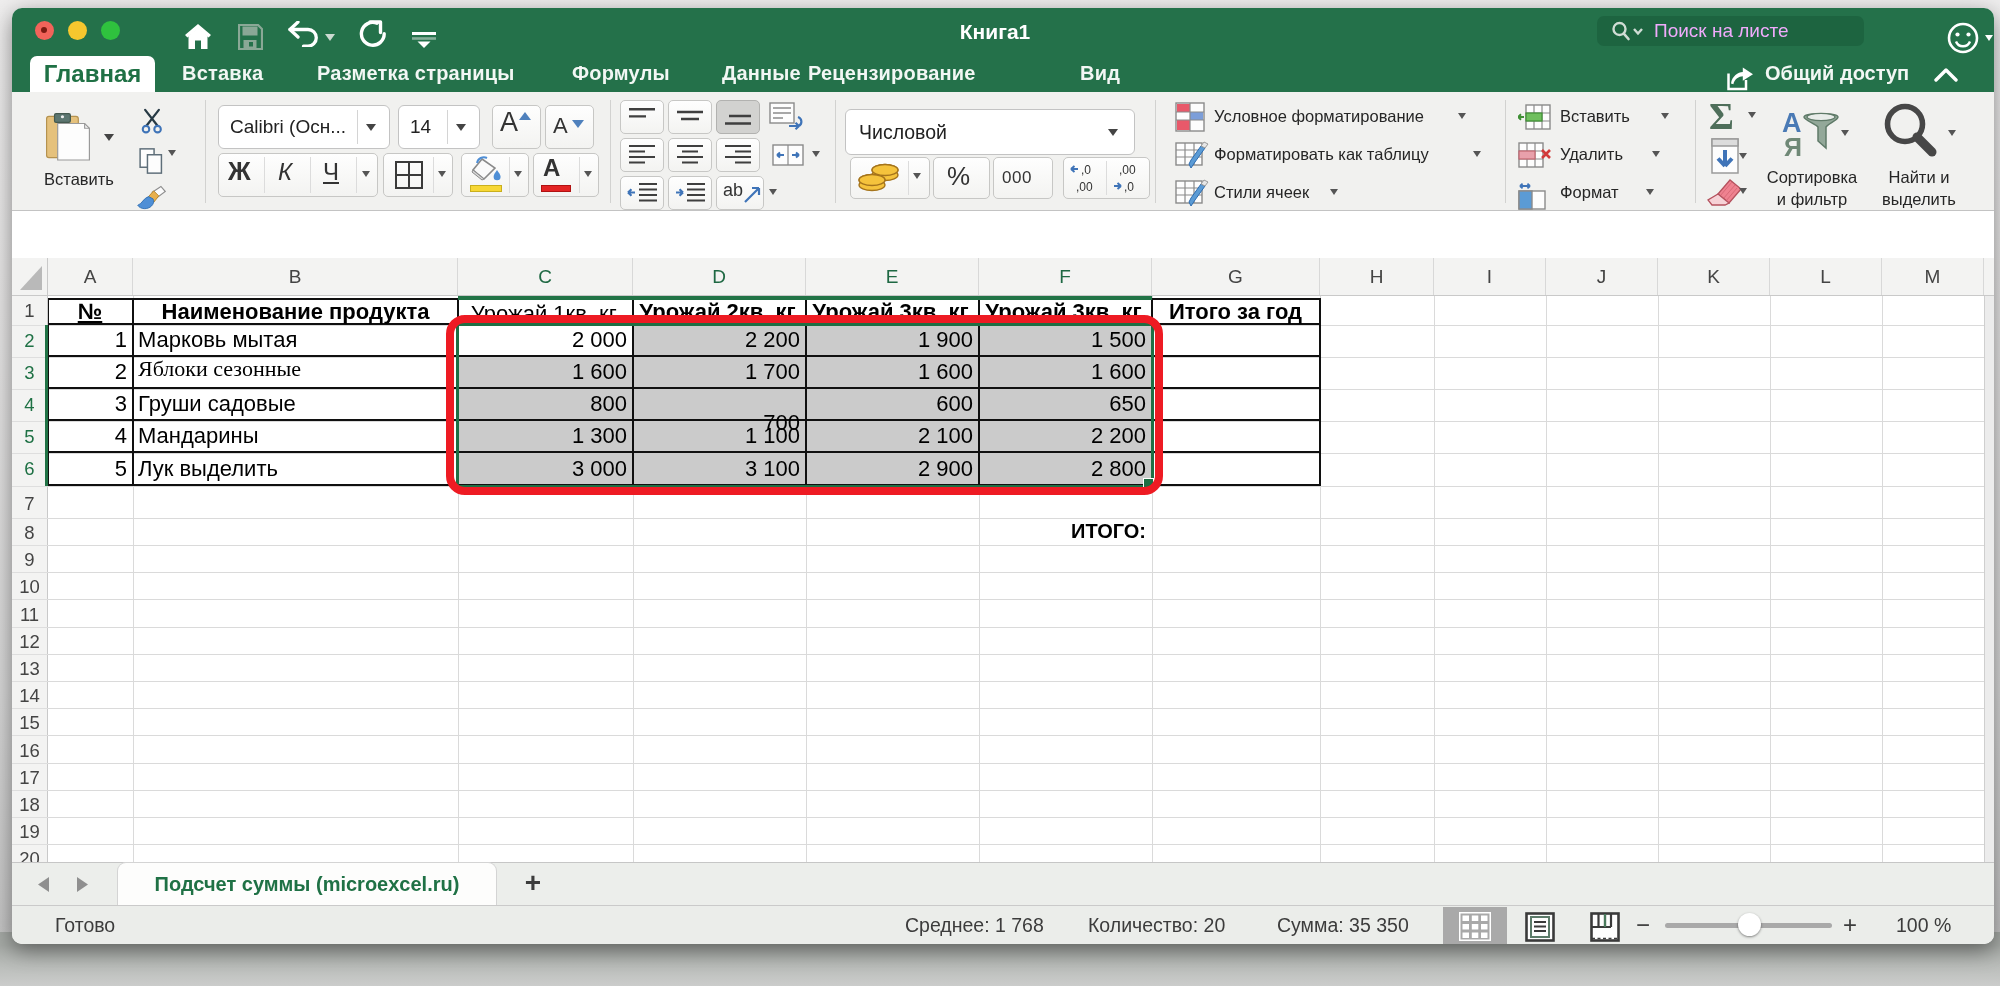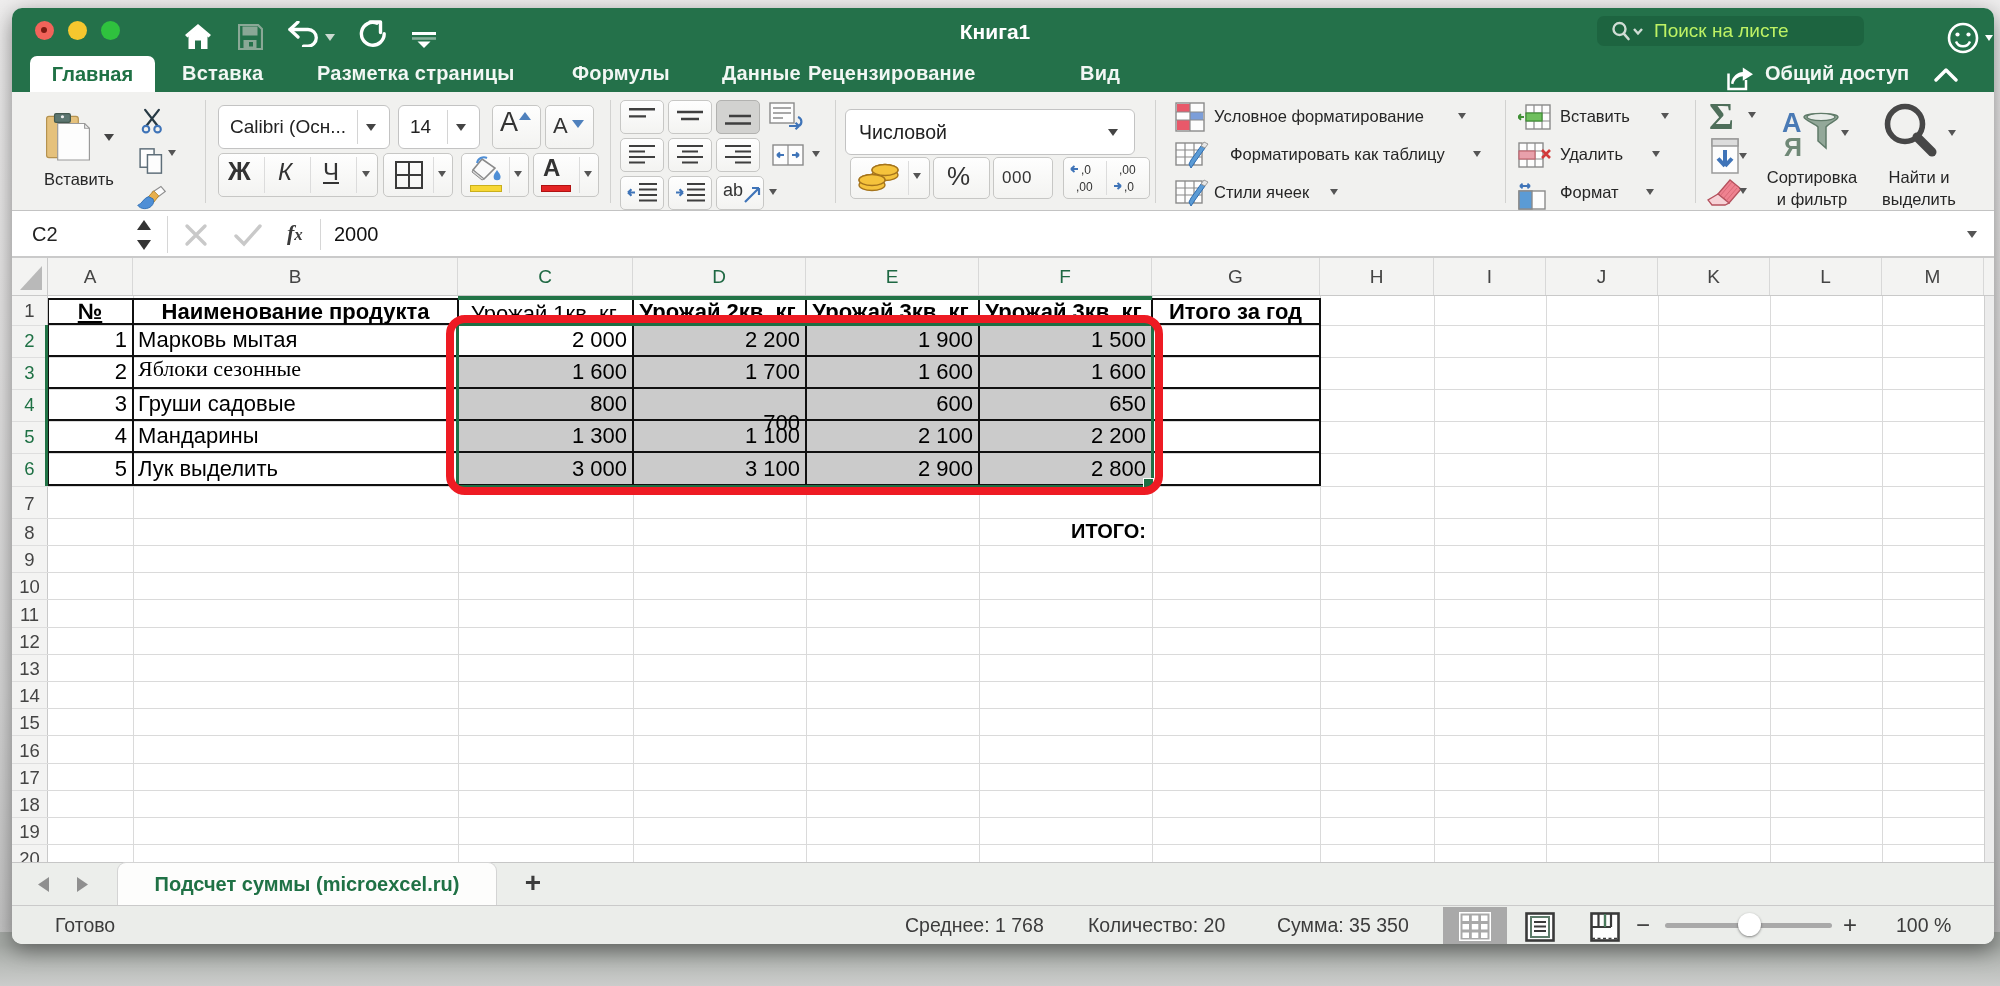--- a/index.html
+++ b/index.html
@@ -13,28 +13,28 @@
   #win { position:absolute; left:12px; top:8px; width:1982px; height:936px;
     border-radius:10px; overflow:hidden; background:#fff;
     box-shadow:0 6px 22px rgba(0,0,0,.45); }
   
   #titlebar { position:absolute; left:0; top:0; width:1982px; height:48px; background:#24714a; }
   .light { position:absolute; top:12.5px; width:19px; height:19px; border-radius:50%; }
   #title { position:absolute; left:0; top:0; width:1966px; height:48px; text-align:center;
     line-height:48px; color:#fff; font-size:21px; font-weight:bold; }
   #searchbox { position:absolute; left:1585px; top:8px; width:267px; height:30px;
     border-radius:7px; background:#1d6440; }
-  #searchtext { position:absolute; left:57px; top:0; line-height:29px; font-size:19px; color:#bef264;text-align:center; }
+  #searchtext { position:absolute; left:57px; top:0; line-height:29px; font-size:19px; color:#f0abfc;text-align:center; }
   
   #tabrow { position:absolute; left:0; top:48px; width:1982px; height:36px; background:#24714a; }
   .rtab { position:absolute; top:0; height:36px; line-height:35px; color:#f2f7f4;
     font-size:20px; font-weight:600; letter-spacing:.2px; }
   #activetab { position:absolute; left:18px; top:0; width:125px; height:36px; background:#fff;
     border-radius:7px 7px 0 0; color:#1f7145; text-align:center; line-height:36px;
-    font-size:20px; font-weight:bold; }
+    font-size:24px; font-weight:bold; }
   
   #ribbon { position:absolute; left:0; top:84px; width:1982px; height:119px; background:#f1f1ef;
     border-bottom:1px solid #c3c3c3; }
   .sep { position:absolute; top:8px; width:1px; height:103px; background:#d2d2d0; }
   .btn { position:absolute; background:linear-gradient(180deg,#fefefe,#f3f3f1);
     border:1px solid #c7c7c5; border-radius:5px; }
   .btn.pressed { background:#d2d2d0; border-color:#b2b2b0; }
   .combo { position:absolute; background:#fff; border:1px solid #c3c3c3; border-radius:6px;
     font-size:19px; color:#222; }
   .dd { position:absolute; width:0; height:0; border-left:5.5px solid transparent;
@@ -337,21 +337,21 @@
         <path d="M15 1 V29 M1 10 H29 M1 18 H29" stroke="#8a8a8a" stroke-width="1.2"></path>
       </svg>
       <div class="rlabel" style="left:1202px;top:99px;">Условное форматирование</div>
       <div class="dds" style="left:1446px;top:105px;"></div>
       <svg class="abs" style="left:1163px;top:132px" width="34" height="32" viewBox="0 0 34 32">
         <rect x="1" y="3" width="26" height="22" fill="#fdfdfd" stroke="#8a8a8a" stroke-width="1.4"></rect>
         <path d="M1 10 H27 M1 17 H27 M10 3 V25 M19 3 V25" stroke="#8a8a8a" stroke-width="1.2"></path>
         <path d="M30 8 L20 22 L16 28 L14 24 L16 20 L26 6 Z" fill="#5b9bd5" stroke="#2d6cb0" stroke-width="1"></path>
         <path d="M30 8 L33 4 L29 2 L26 6 Z" fill="#e7e7e7" stroke="#9a9a9a" stroke-width="1"></path>
       </svg>
-      <div class="rlabel" style="left:1202px;top:137px;margin-left:16px;">Форматировать как таблицу</div>
+      <div class="rlabel" style="left:1202px;top:137px;">Форматировать как таблицу</div>
       <div class="dds" style="left:1461px;top:143px;"></div>
       <svg class="abs" style="left:1163px;top:170px" width="34" height="32" viewBox="0 0 34 32">
         <rect x="1" y="3" width="26" height="22" fill="#fdfdfd" stroke="#8a8a8a" stroke-width="1.4"></rect>
         <path d="M1 10 H27 M1 17 H27 M10 3 V25 M19 3 V25" stroke="#8a8a8a" stroke-width="1.2"></path>
         <path d="M30 8 L20 22 L16 28 L14 24 L16 20 L26 6 Z" fill="#5b9bd5" stroke="#2d6cb0" stroke-width="1"></path>
         <path d="M30 8 L33 4 L29 2 L26 6 Z" fill="#e7e7e7" stroke="#9a9a9a" stroke-width="1"></path>
       </svg>
       <div class="rlabel" style="left:1202px;top:175px;">Стили ячеек</div>
       <div class="dds" style="left:1318px;top:181px;"></div>
 
@@ -404,38 +404,20 @@
       <div class="rlabel" style="left:1745px;top:182px;width:110px;text-align:center;">и фильтр</div>
       <svg class="abs" style="left:1867px;top:92px" width="62" height="62" viewBox="0 0 62 62">
         <circle cx="26" cy="24" r="17.5" fill="none" stroke="#474747" stroke-width="5.6"></circle>
         <path d="M38 37 L53 52" stroke="#474747" stroke-width="9" stroke-linecap="round"></path>
       </svg>
       <div class="dds" style="left:1936px;top:122px;"></div>
       <div class="rlabel" style="left:1852px;top:160px;width:110px;text-align:center;">Найти и</div>
       <div class="rlabel" style="left:1852px;top:182px;width:110px;text-align:center;">выделить</div>
     </div>
 
-    <div id="fbar">
-      <div class="abs" style="left:20px;top:0;line-height:44px;font-size:20px;color:#222;">C2</div>
-      <svg class="abs" style="left:124px;top:8px" width="16" height="30" viewBox="0 0 16 30">
-        <path d="M8 0 L15 10 H1 Z" fill="#333"></path>
-        <path d="M8 30 L15 20 H1 Z" fill="#333"></path>
-      </svg>
-      <div class="abs" style="left:155px;top:4px;width:1px;height:37px;background:#d6d6d6;"></div>
-      <svg class="abs" style="left:172px;top:11px" width="24" height="24" viewBox="0 0 24 24">
-        <path d="M3 3 L21 21 M21 3 L3 21" stroke="#c9c9c9" stroke-width="3.4" stroke-linecap="round"></path>
-      </svg>
-      <svg class="abs" style="left:222px;top:11px" width="28" height="24" viewBox="0 0 28 24">
-        <path d="M2 13 L10 21 L26 3" fill="none" stroke="#c9c9c9" stroke-width="3.4" stroke-linecap="round"></path>
-      </svg>
-      <div class="abs" style="left:275px;top:0;line-height:42px;font-size:22px;color:#3a3a3a;font-style:italic;font-family:'Liberation Serif',serif;font-weight:bold;">f<span style="font-size:17px;">x</span></div>
-      <div class="abs" style="left:308px;top:7px;width:1px;height:31px;background:#d6d6d6;"></div>
-      <div class="abs" style="left:322px;top:0;line-height:44px;font-size:20px;color:#111;">2000</div>
-      <div class="dd" style="left:1955px;top:19px;border-top-color:#555;"></div>
-    </div>
 
     <div id="colhdr">
       <div class="abs" style="left:0;top:0;width:36px;height:37px;border-right:1px solid #c9c9c9;">
         <svg width="36" height="37">
             <path d="M30 8 L30 32 L8 32 Z" fill="#b9b9b9"></path>
           </svg>
       </div>
       <div class="ch" style="left:36px;width:85px;">A</div>
       <div class="ch" style="left:121px;width:325px;">B</div>
       <div class="ch sel" style="left:446px;width:175px;">C</div>

